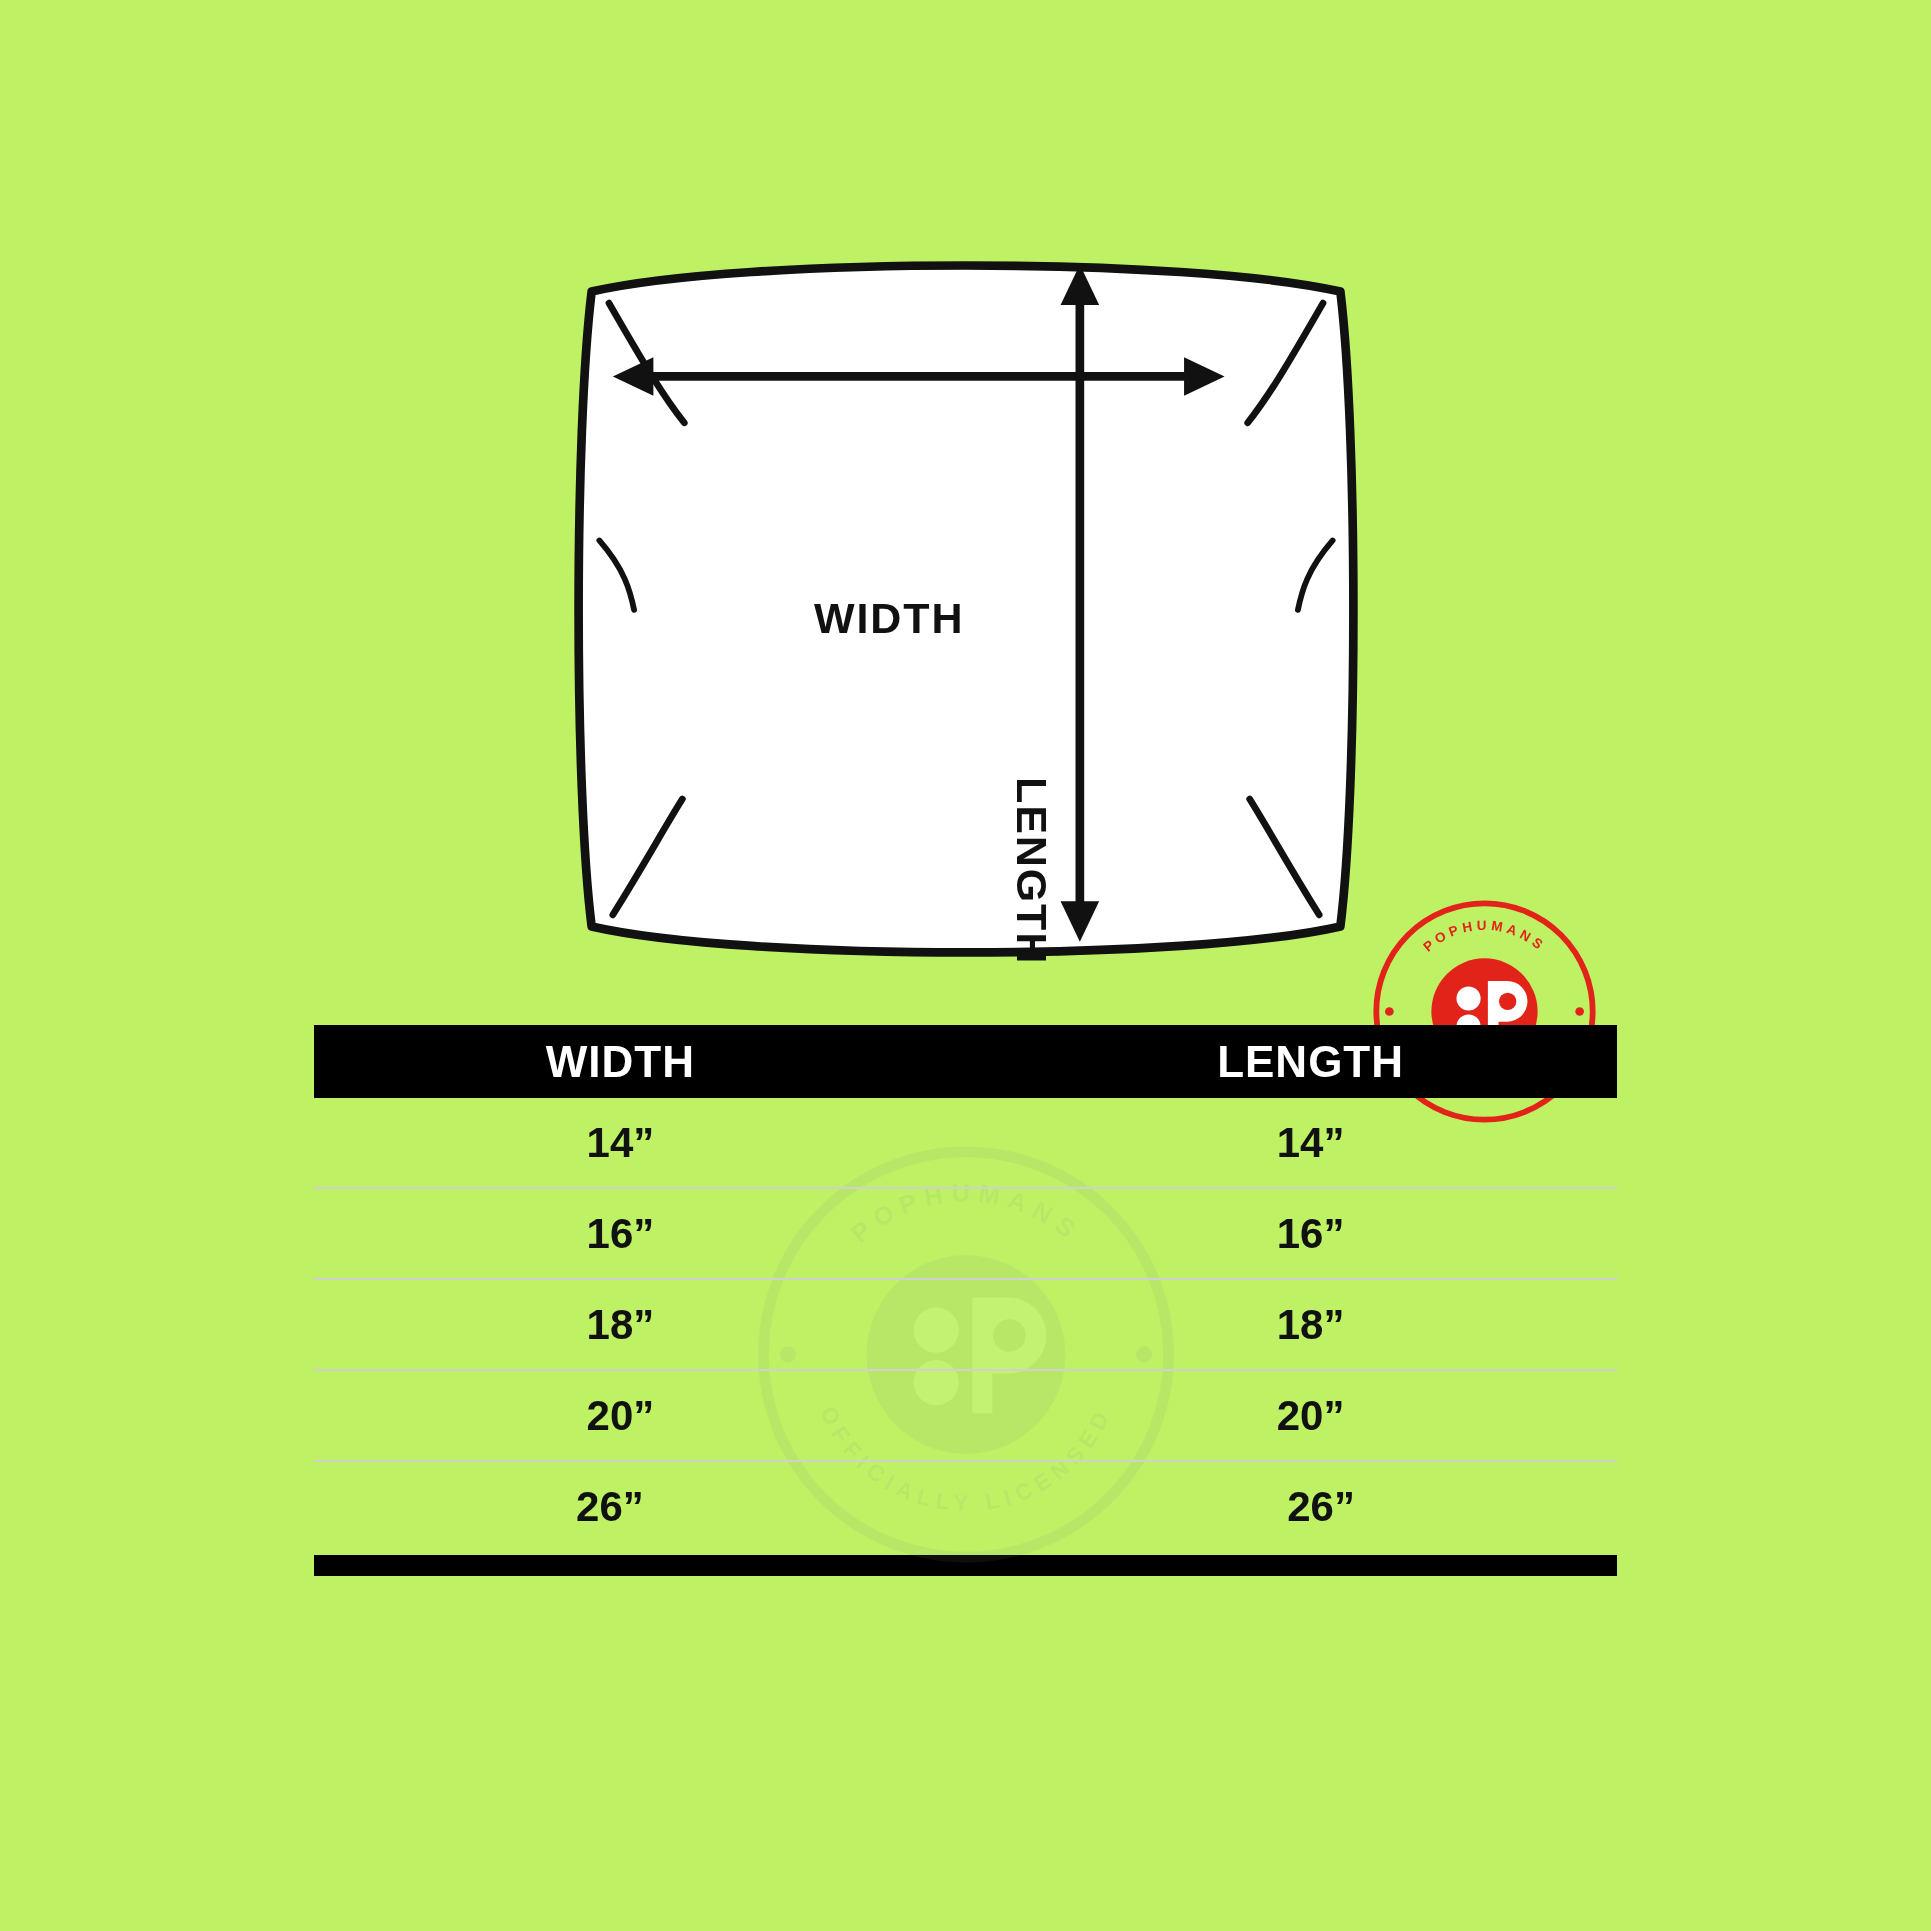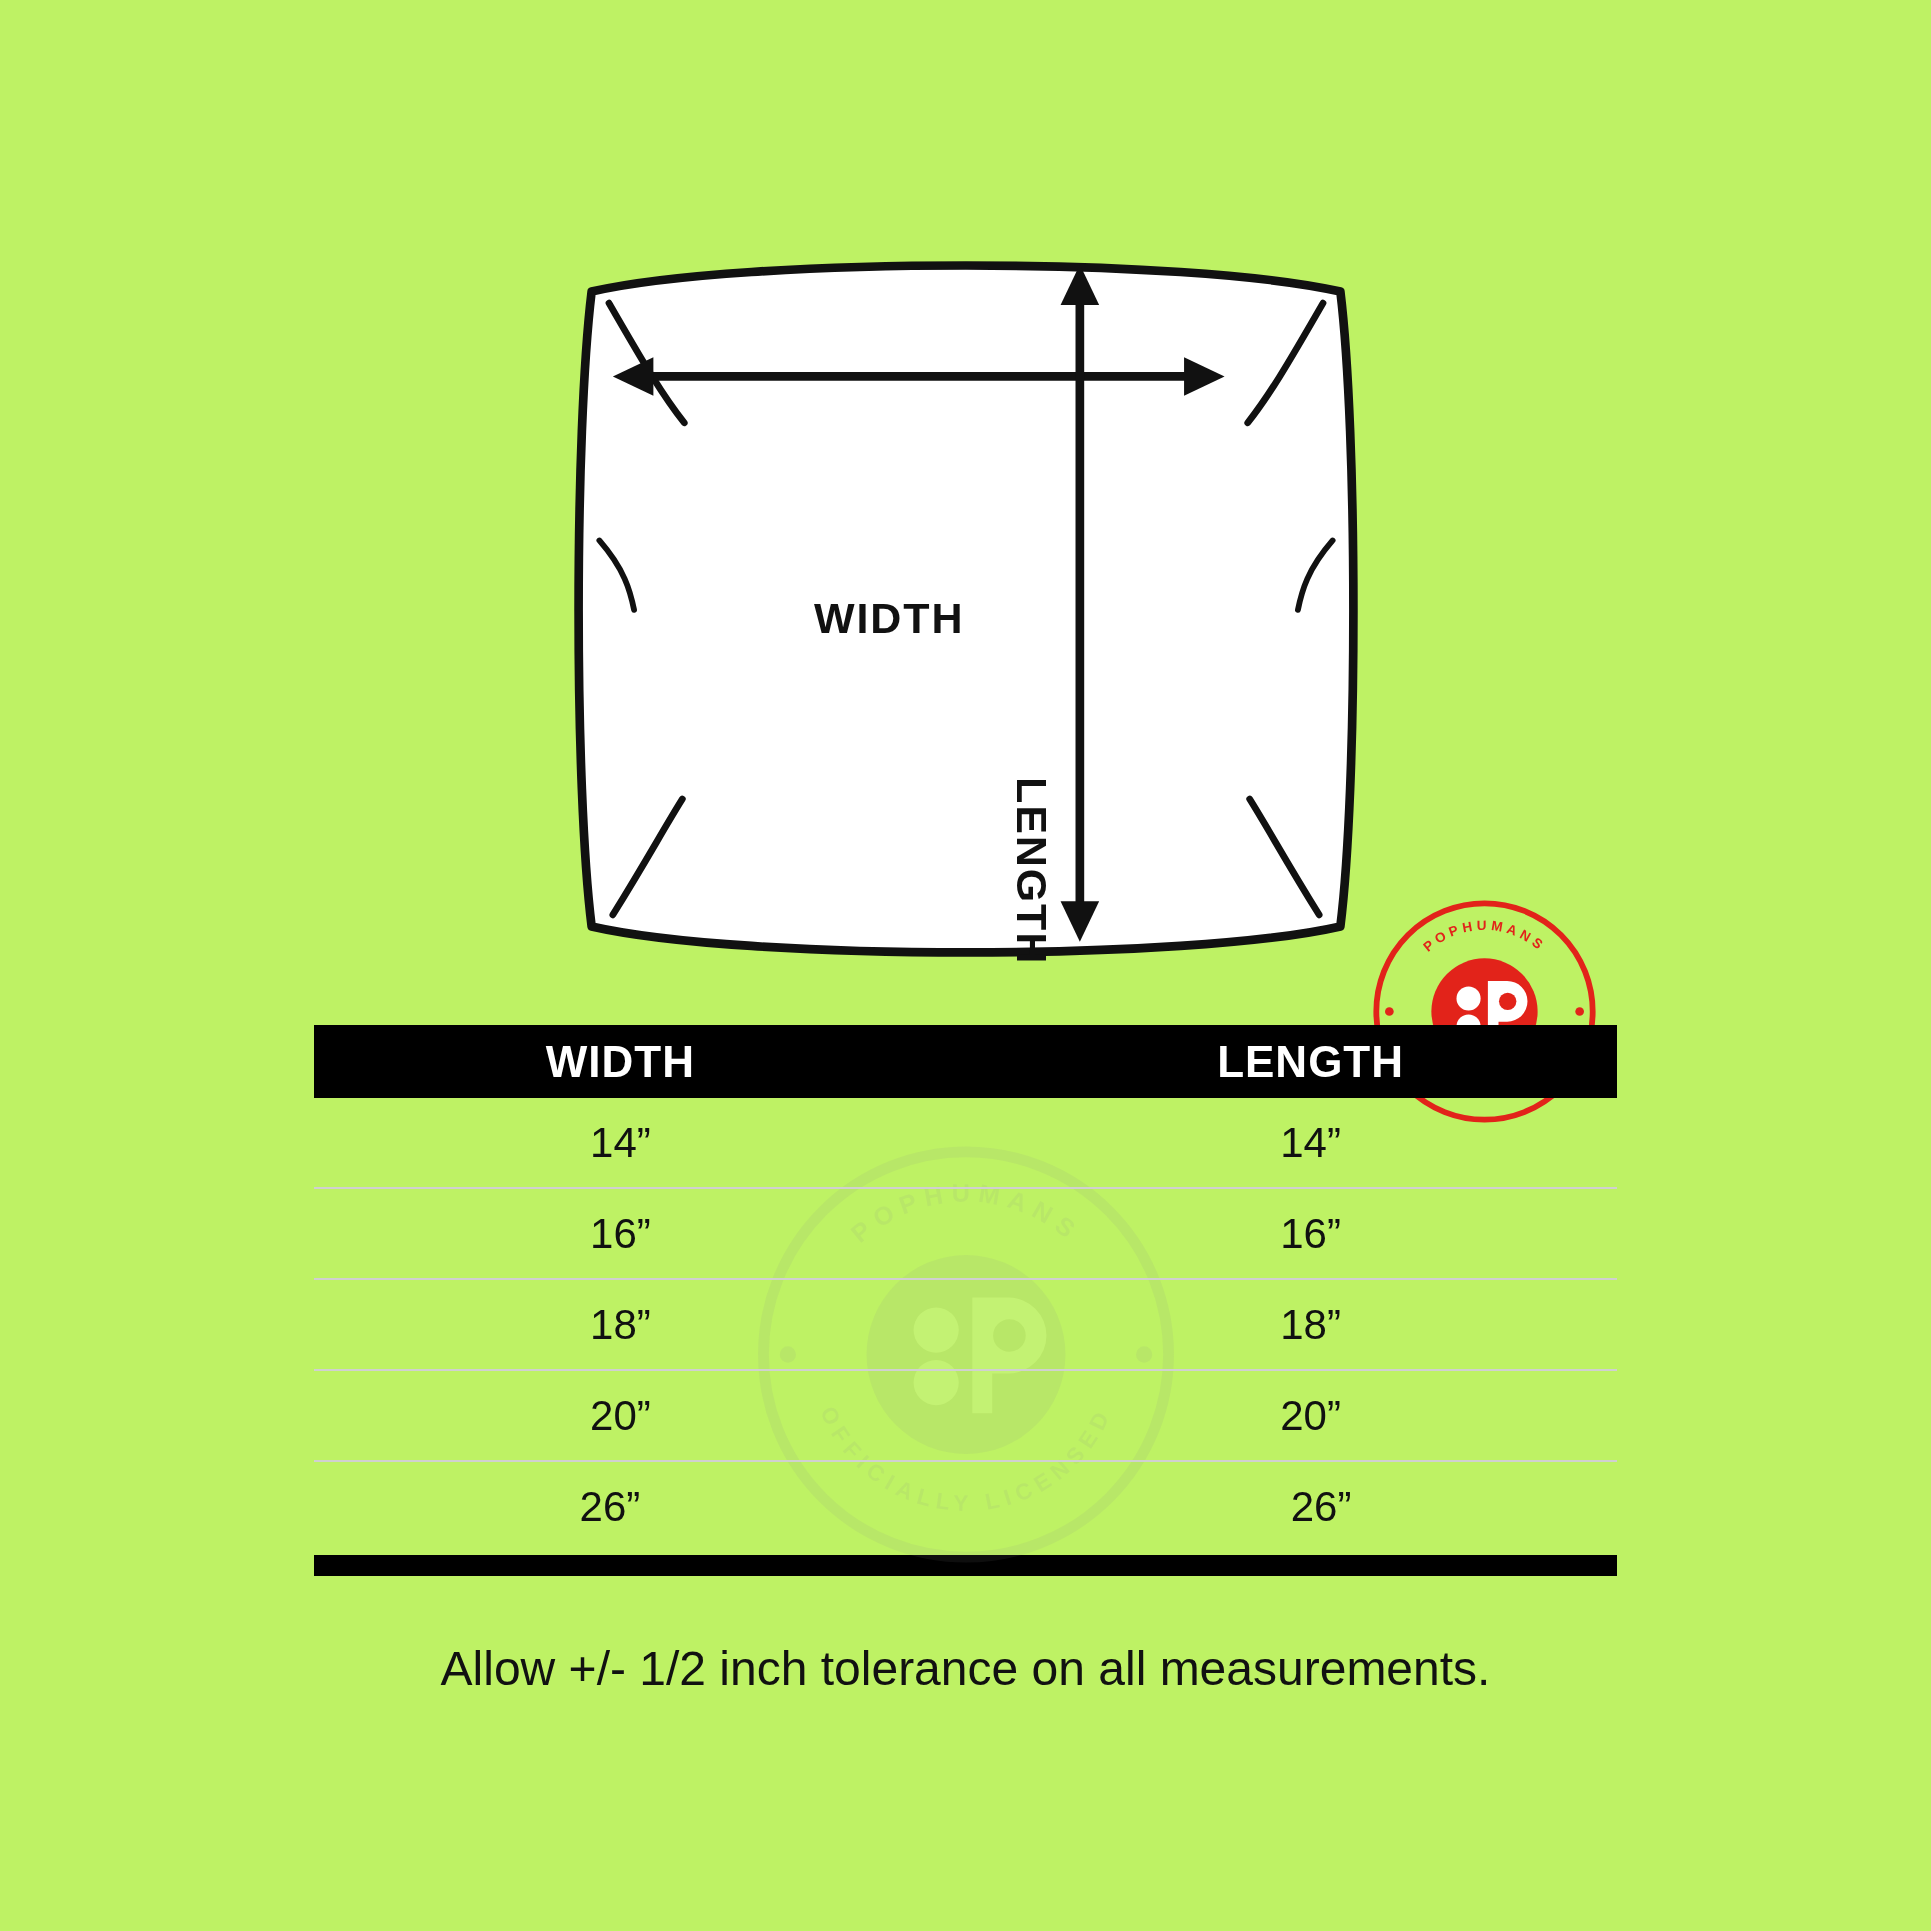--- a/index.html
+++ b/index.html
@@ -98,21 +98,21 @@
     position: relative;
     z-index: 2;
   }
   .trow:last-child { border-bottom: none; gap: 42px; }
   .trow .td {
     flex: 1;
     text-align: center;
     font-size: 42px;
     color: #111111;
     font-family: "Liberation Sans", sans-serif;
-    font-weight: normal;
+    font-weight: bold;
   }
   .trow .td:first-child { padding-right: 58px; }
   .trow .td:last-child { padding-left: 19.3px; }
 
   .table-foot {
     background: #000000;
     height: 21px;
     margin-top: 3.9px;
   }
 
@@ -253,16 +253,15 @@
       </div>
       <div class="trow">
         <div class="td">26”</div>
         <div class="td">26”</div>
       </div>
     </div>
 
     <div class="table-foot"></div>
   </div>
 
-  <div class="note">Allow +/- 1/2 inch tolerance on all measurements.</div>
 
 </div>
 
 
 </body></html>

